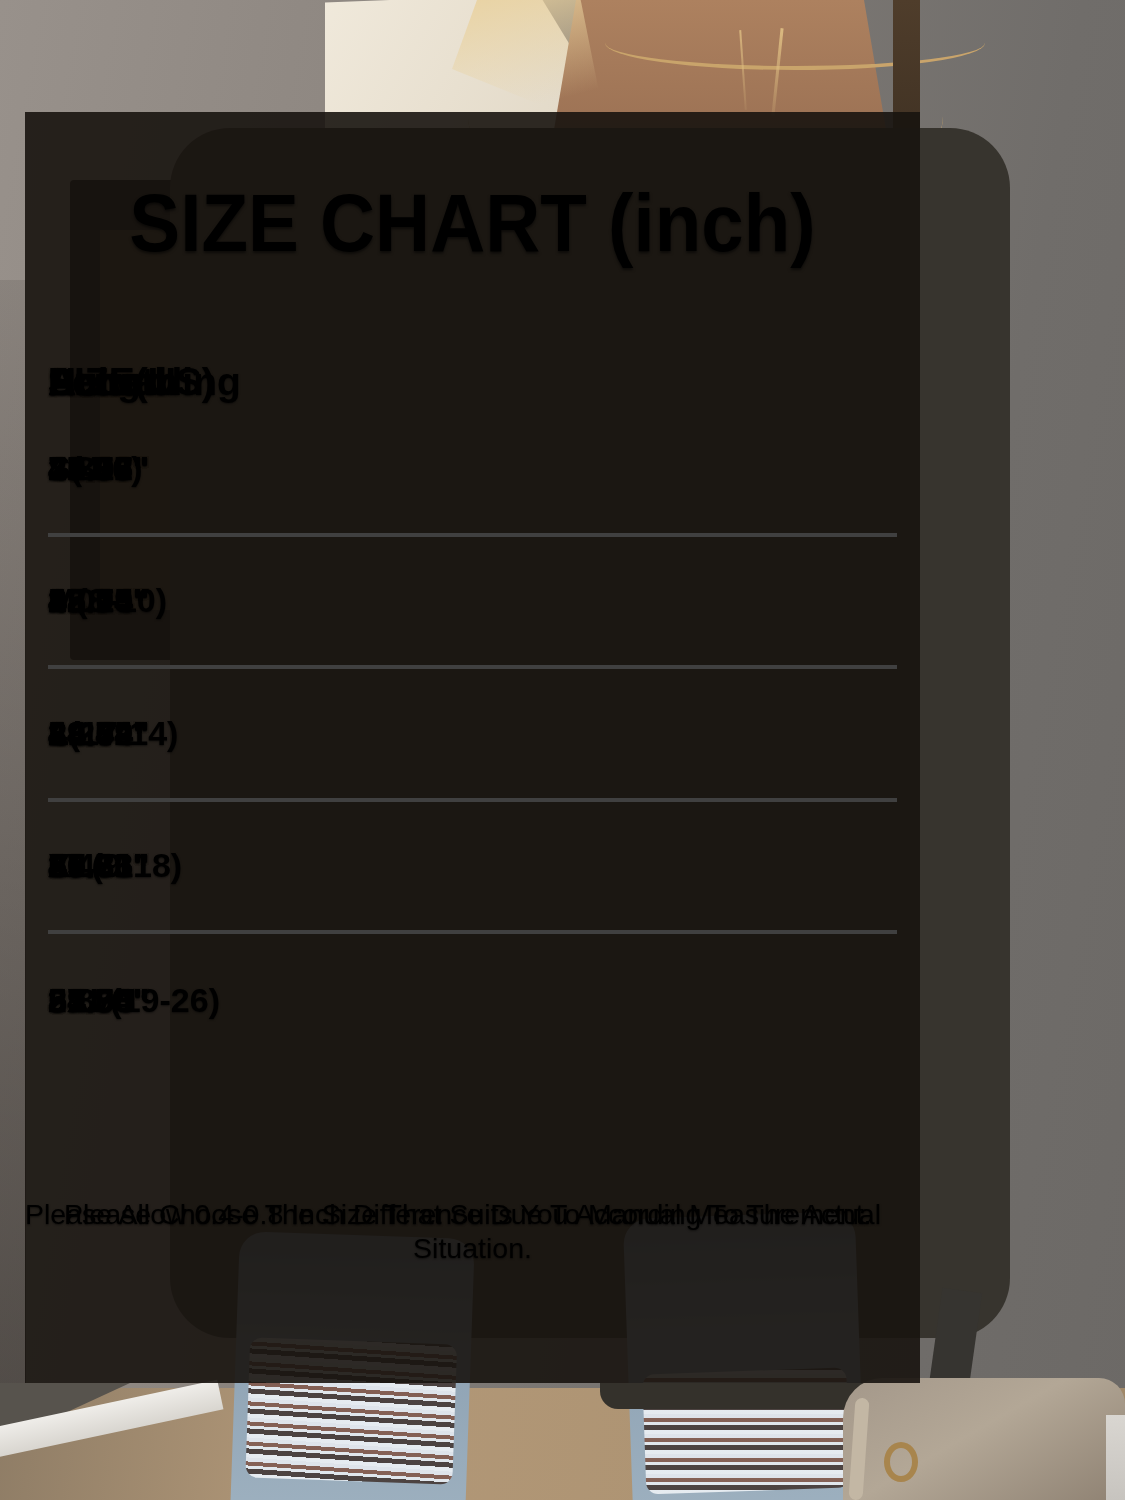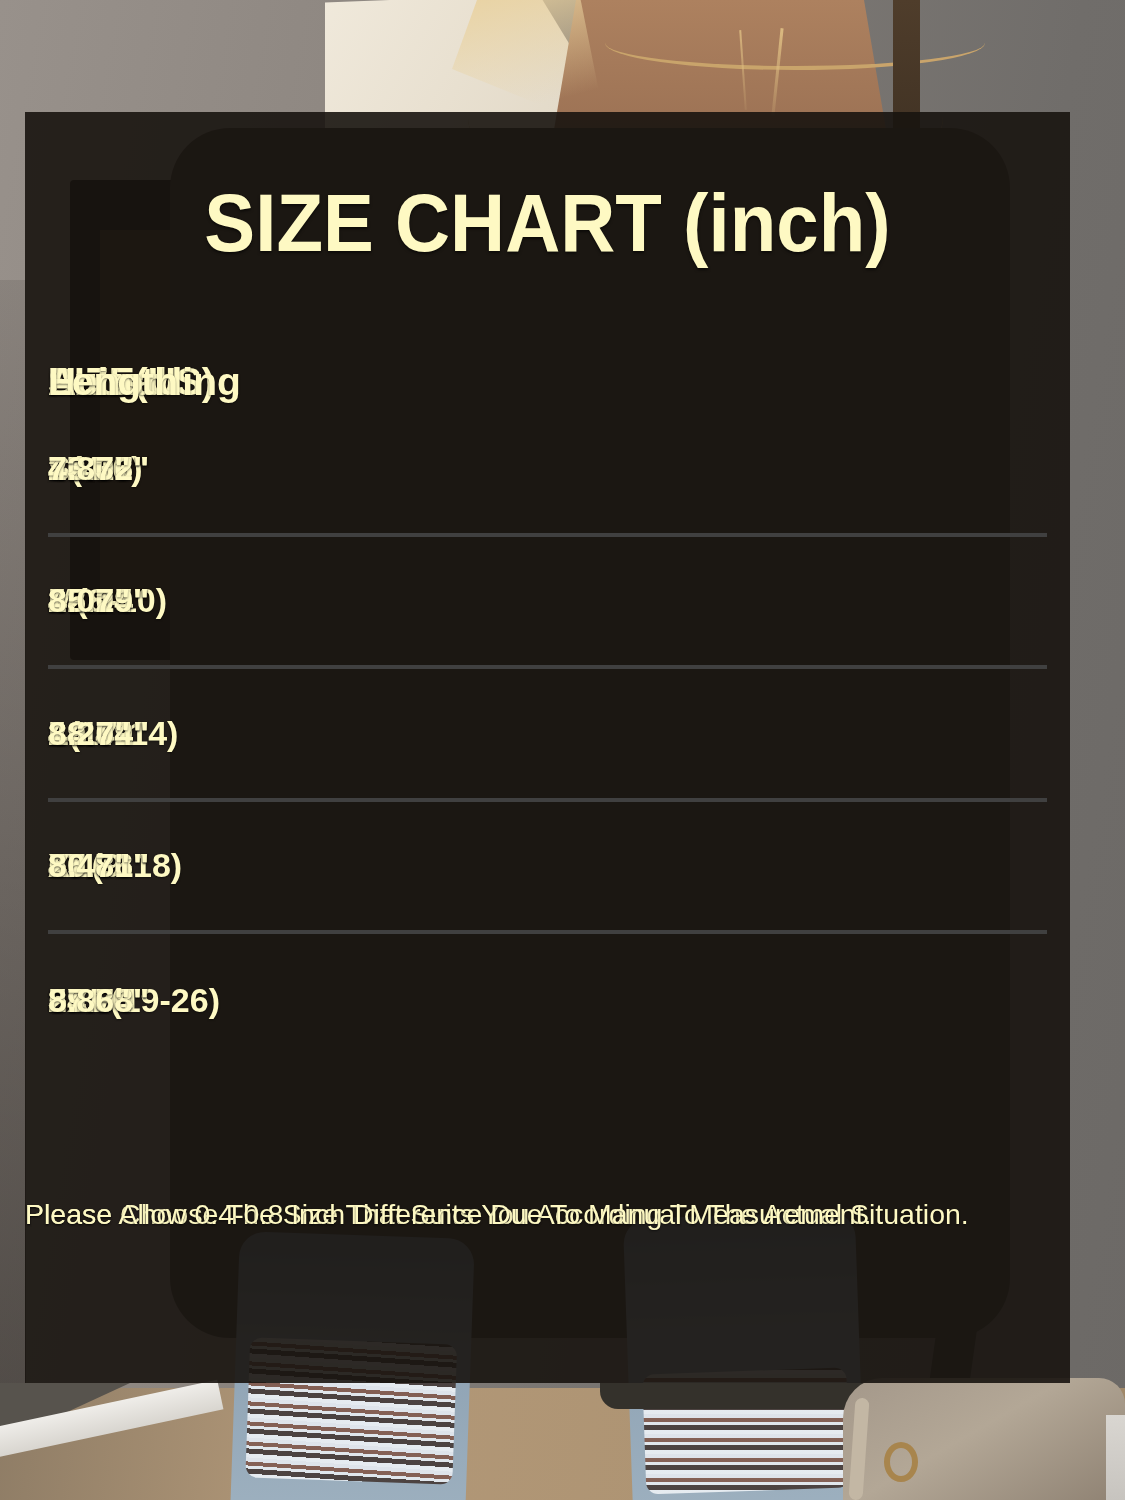--- a/index.html
+++ b/index.html
@@ -56,21 +56,21 @@
   .tee-hem{left:600px;top:1383px;width:330px;height:26px;background:#34312b;border-radius:0 0 18px 18px;}
   .strap{left:935px;top:1290px;width:40px;height:105px;background:#363430;transform:rotate(8deg);}
   .bag{left:843px;top:1378px;width:282px;height:125px;border-radius:40px 26px 0 0;
     background:linear-gradient(150deg,#a4988a 0%,#b3a796 45%,#8e8172 100%);}
   .bag-trim{left:852px;top:1398px;width:14px;height:102px;background:#c3b7a4;border-radius:8px;transform:rotate(4deg);}
   .bag-ring{left:884px;top:1442px;width:34px;height:40px;border:6px solid #a8854d;border-radius:50%;}
   .baseboard-right{left:1106px;top:1415px;width:19px;height:85px;
     background:linear-gradient(180deg,#d9d6d1,#c7c4bf);}
 
   
-  .overlay{left:25px;top:112px;width:1045px;height:1271px;background:rgba(24,20,16,.9);color:#fef9c3;}
+  .overlay{left:25px;top:112px;width:895px;height:1271px;background:rgba(24,20,16,.9);color:#000000;}
   .title{left:0;right:0;top:64px;text-align:center;font-size:82px;font-weight:bold;
     letter-spacing:0;white-space:nowrap;transform:scaleX(.93);
     text-shadow:0 2px 3px rgba(0,0,0,.55);}
   .thead,.trow{display:grid;grid-template-columns:18.5% 16.5% 16% 17% 16.4% 15.6%;
     align-items:center;text-align:center;}
   .thead{left:23px;right:23px;top:240px;height:60px;font-size:39px;font-weight:bold;
     text-shadow:0 1px 2px rgba(0,0,0,.5);}
   .tbody{left:23px;right:23px;top:292px;}
   .trow{position:relative;height:132.5px;font-size:34px;font-weight:bold;
     text-shadow:0 1px 2px rgba(0,0,0,.5);}

